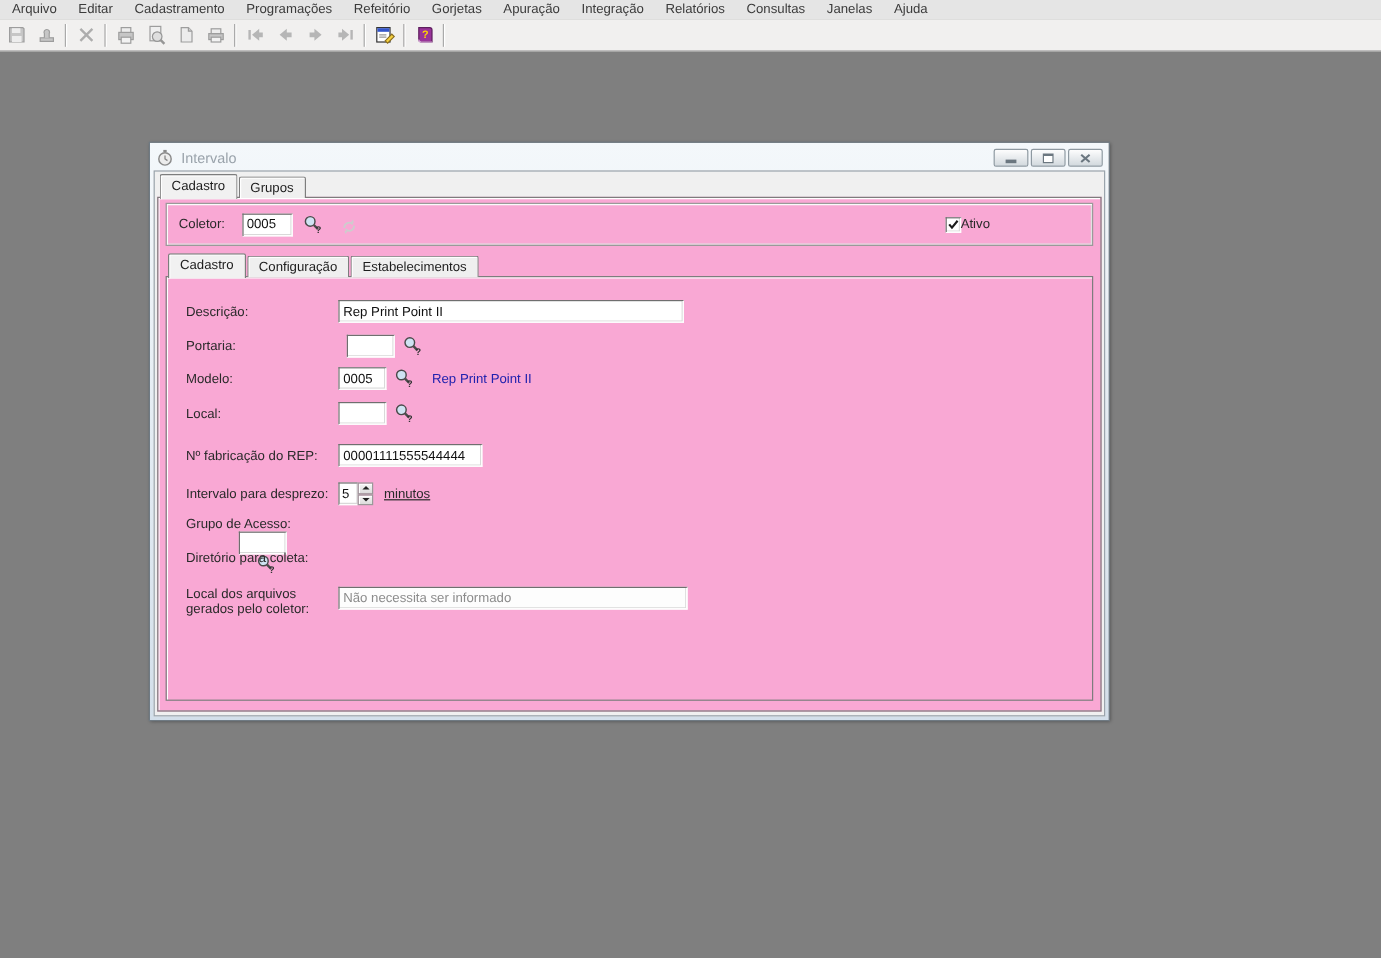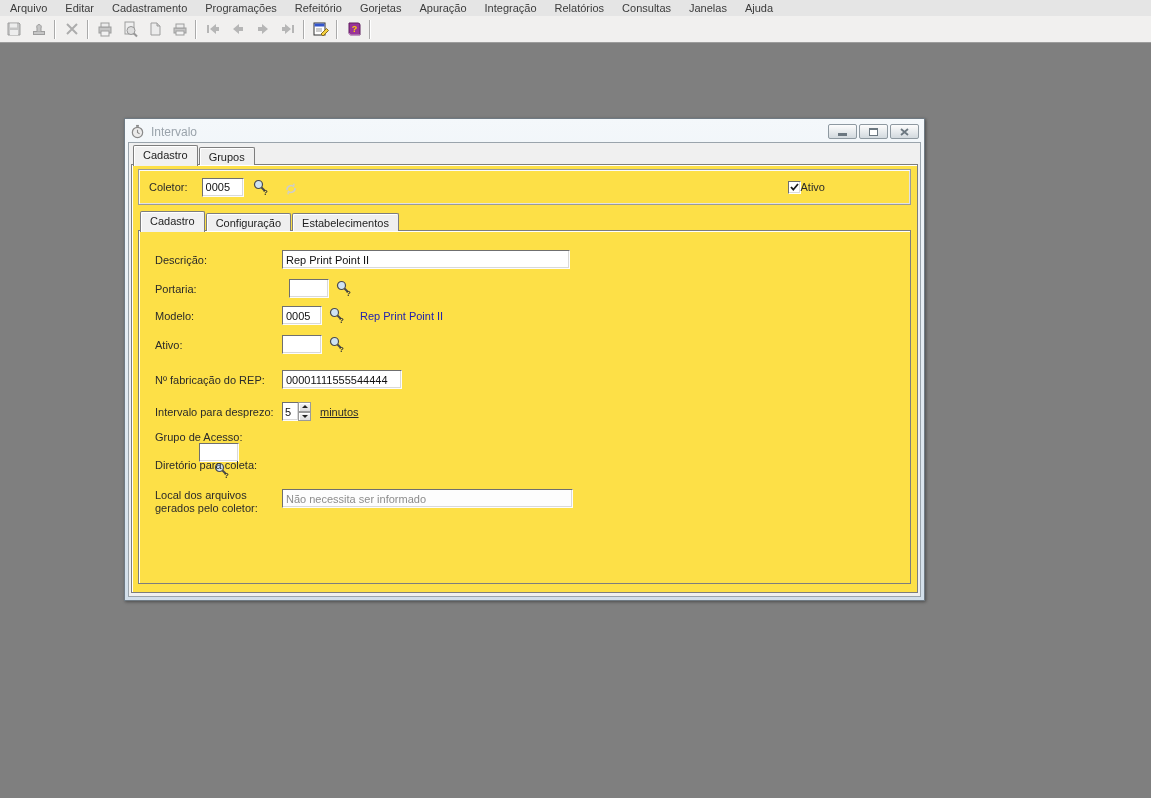--- a/index.html
+++ b/index.html
@@ -32,21 +32,21 @@
   .client { background:#F0F0F0; border:1px solid #9aa4ac; height:calc(100% - 21px);
             display:flex; flex-direction:column; padding:2px 2px 3px; }
 
   
   .tabstrip { display:flex; padding-left:2px; position:relative; z-index:2; }
   .ctab { padding:3px 9px 2px; background:#EFEFEF; border:1px solid #7d7d7d; border-bottom:none;
           border-radius:2px 2px 0 0; box-shadow:inset 1px 1px 0 #fff; margin-right:1px;
           color:#1d1d1d; cursor:default; white-space:nowrap; }
   .ctab.sel { position:relative; z-index:3; margin-bottom:-1px; padding-bottom:3px; background:#F1F1F1; }
   .ctab:not(.sel) { margin-top:2px; }
-  .cpage { flex:1; border:1px solid #7d7d7d; box-shadow:inset 1px 1px 0 #fff; background:#fde047;
+  .cpage { flex:1; border:1px solid #7d7d7d; box-shadow:inset 1px 1px 0 #fff; background:#f9a8d4;
            position:relative; margin-top:-1px; }
 
   
   .groupbox { position:absolute; left:6px; top:4px; right:6px; height:36px;
               border:1px solid #9a9a9a; box-shadow:inset 1px 1px 0 #fbfbfb, inset -1px -1px 0 #e2e2e2;
               display:flex; align-items:center; padding:0 10px; }
   .tbox { height:19px; border:1px solid #6f6f6f; border-bottom-color:#fdfdfd; border-right-color:#fdfdfd;
           box-shadow:inset -1px -1px 0 #d9d9d9; background:#fff; font:11px "Liberation Sans",sans-serif;
           padding:1px 3px; color:#111; }
   .tbox:disabled, .tbox.dis { color:#8c8c8c; background:#fdfdfd; }
@@ -274,21 +274,21 @@
                 <svg width="18" height="17" viewBox="0 0 18 17">
                     <circle cx="6.5" cy="5.5" r="4" fill="#cfe3f2" stroke="#4a4a4a" stroke-width="1.2"></circle>
                     <line x1="9.5" y1="8.5" x2="13" y2="12" stroke="#4a4a4a" stroke-width="2"></line>
                     <text x="11" y="15.5" font-size="8" font-weight="bold" fill="#333">?</text>
                   </svg>
               </div>
               <span class="blue-text" style="margin-left:14px;">Rep Print Point II</span>
             </div>
 
             <div class="row" style="left:16px; top:104px;">
-              <span class="lbl" style="width:127px;">Ativo:</span>
+              <span class="lbl" style="width:127px;">Local:</span>
               <input class="tbox" style="width: 40px;" value="">
               <div class="lookup" style="margin-left:6px;">
                 <svg width="18" height="17" viewBox="0 0 18 17">
                     <circle cx="6.5" cy="5.5" r="4" fill="#cfe3f2" stroke="#4a4a4a" stroke-width="1.2"></circle>
                     <line x1="9.5" y1="8.5" x2="13" y2="12" stroke="#4a4a4a" stroke-width="2"></line>
                     <text x="11" y="15.5" font-size="8" font-weight="bold" fill="#333">?</text>
                   </svg>
               </div>
             </div>
 

